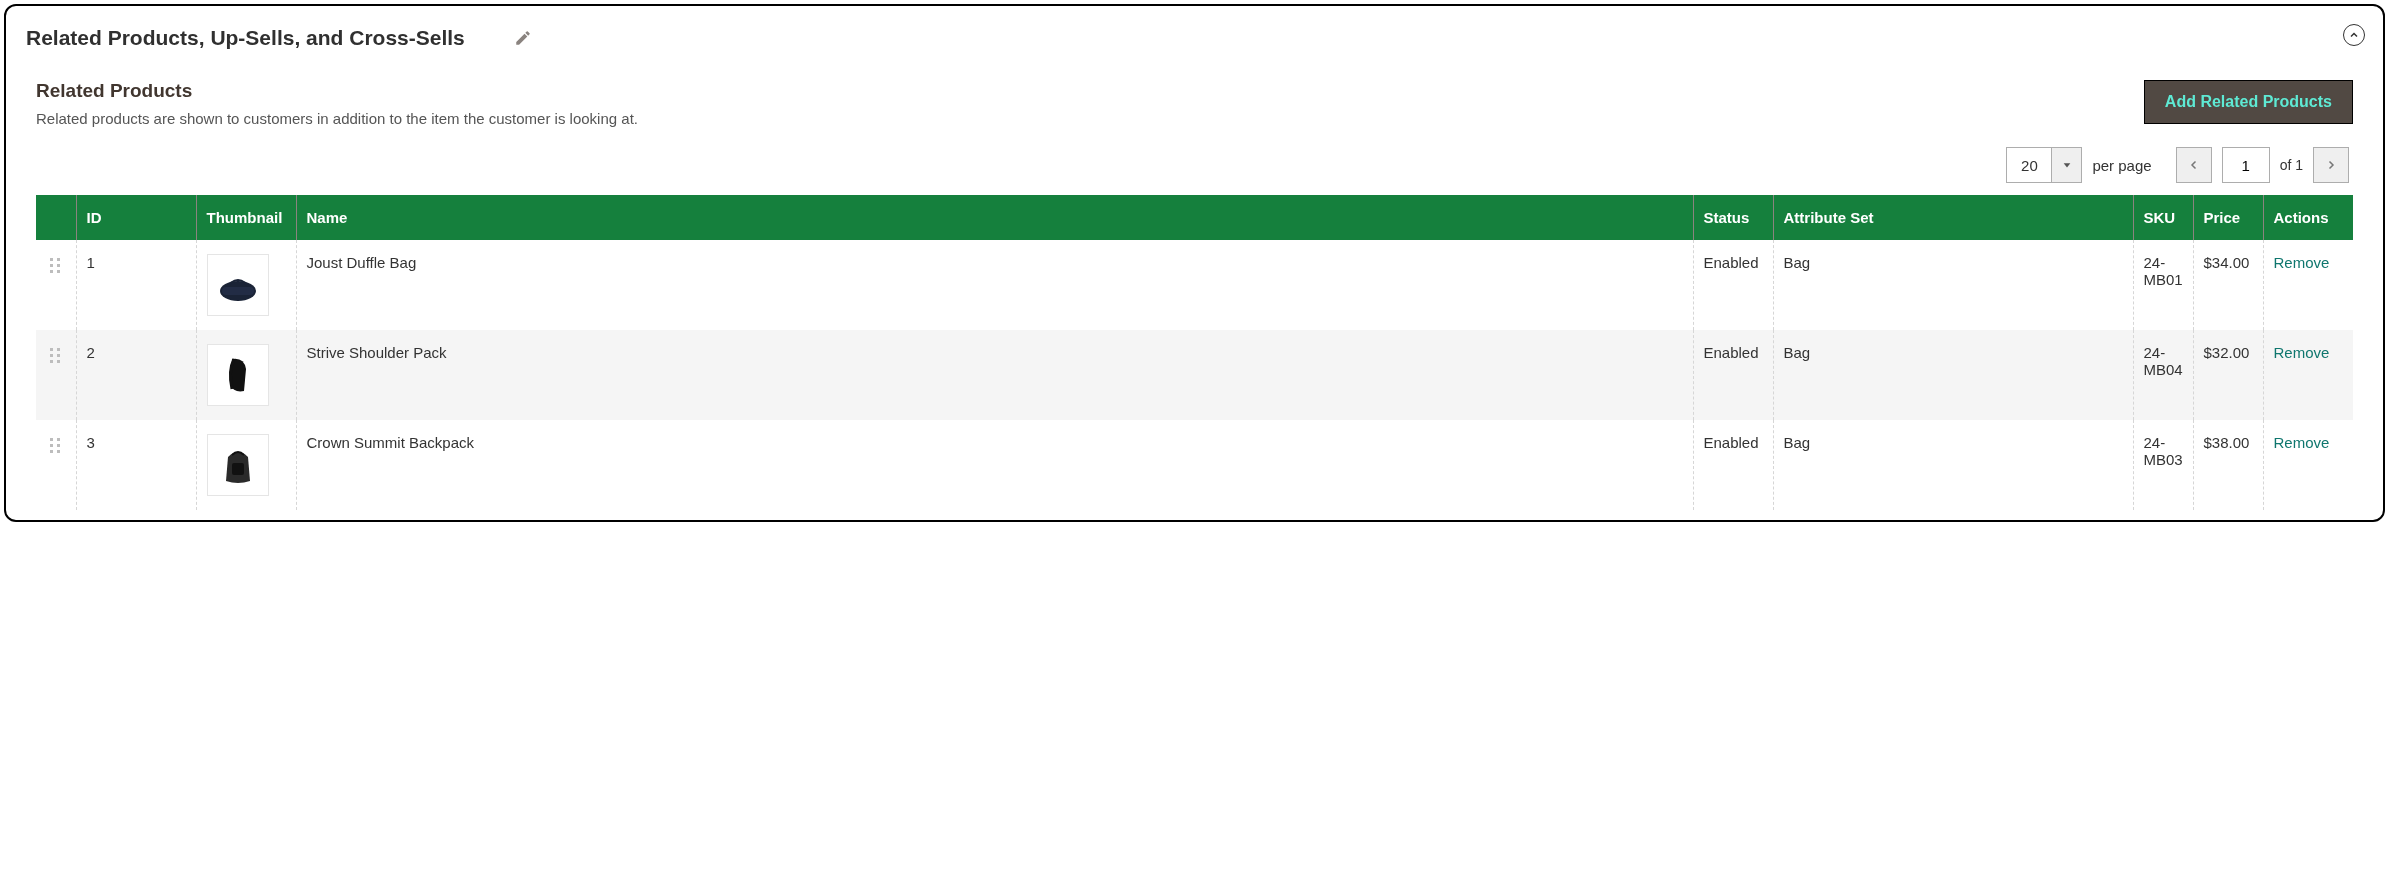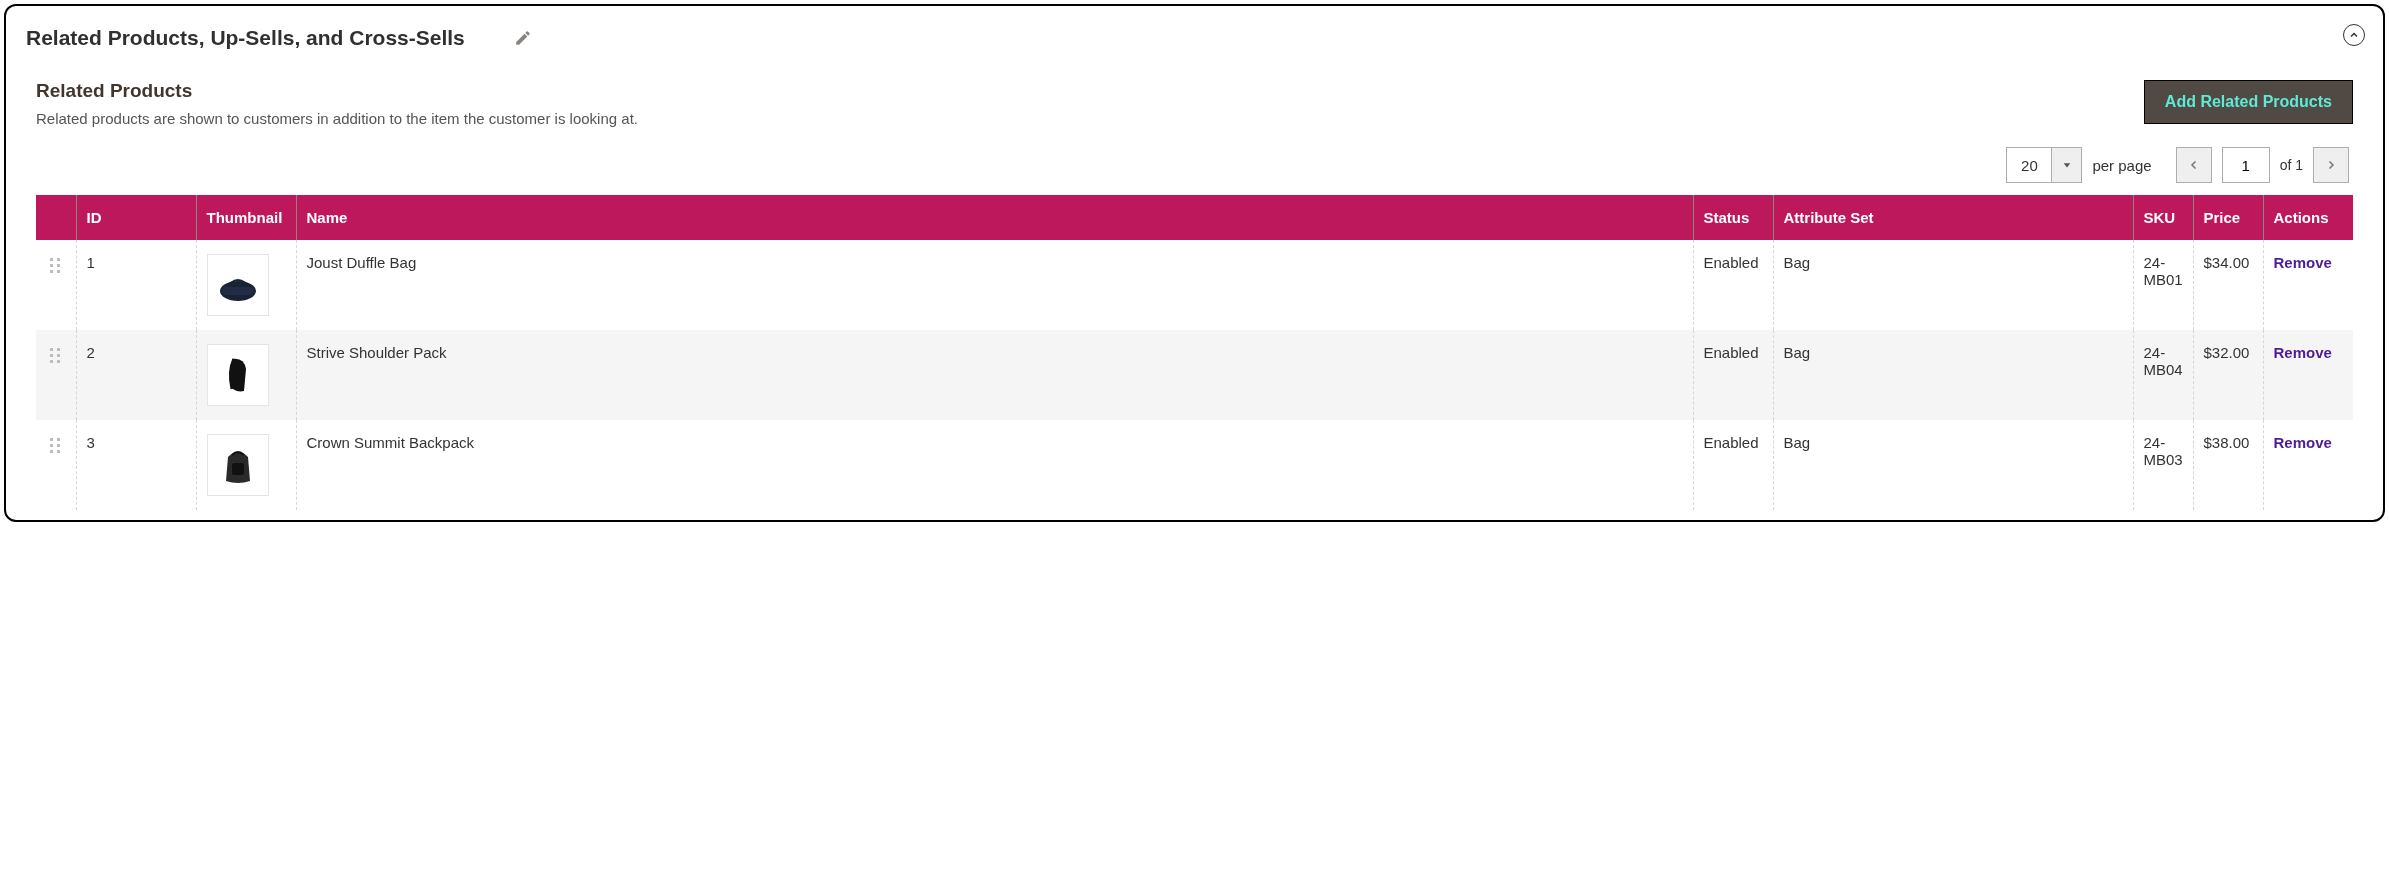--- a/index.html
+++ b/index.html
@@ -108,21 +108,21 @@
     text-align:center;
     font-size:15px;
   }
   .page-of { font-size:14px; }
   table.grid {
     width:100%;
     border-collapse: collapse;
     table-layout: fixed;
   }
   table.grid thead th {
-    background:#be185d;
+    background:#15803d;
     color:#fff;
     font-weight:600;
     font-size:15px;
     text-align:left;
     padding: 14px 10px;
     border-left:1px solid #8a837f;
   }
   table.grid thead th:first-child { border-left:none; }
   table.grid tbody td {
     padding: 14px 10px;
@@ -149,23 +149,22 @@
     padding-top:2px;
   }
   .thumb {
     width:62px;height:62px;
     border:1px solid #e5e5e5;
     background:#fff;
     display:flex;align-items:center;justify-content:center;
     color:#333;
   }
   .remove-link {
-    color:#4c1d95;
+    color:#0f766e;
     cursor:pointer;
-    font-weight:bold;
   }
   svg { display:block; }
 </style>
 </head>
 <body>
 
 <div class="panel">
 
   <div class="panel-header">
     <div class="panel-title">Related Products, Up-Sells, and Cross-Sells</div>

